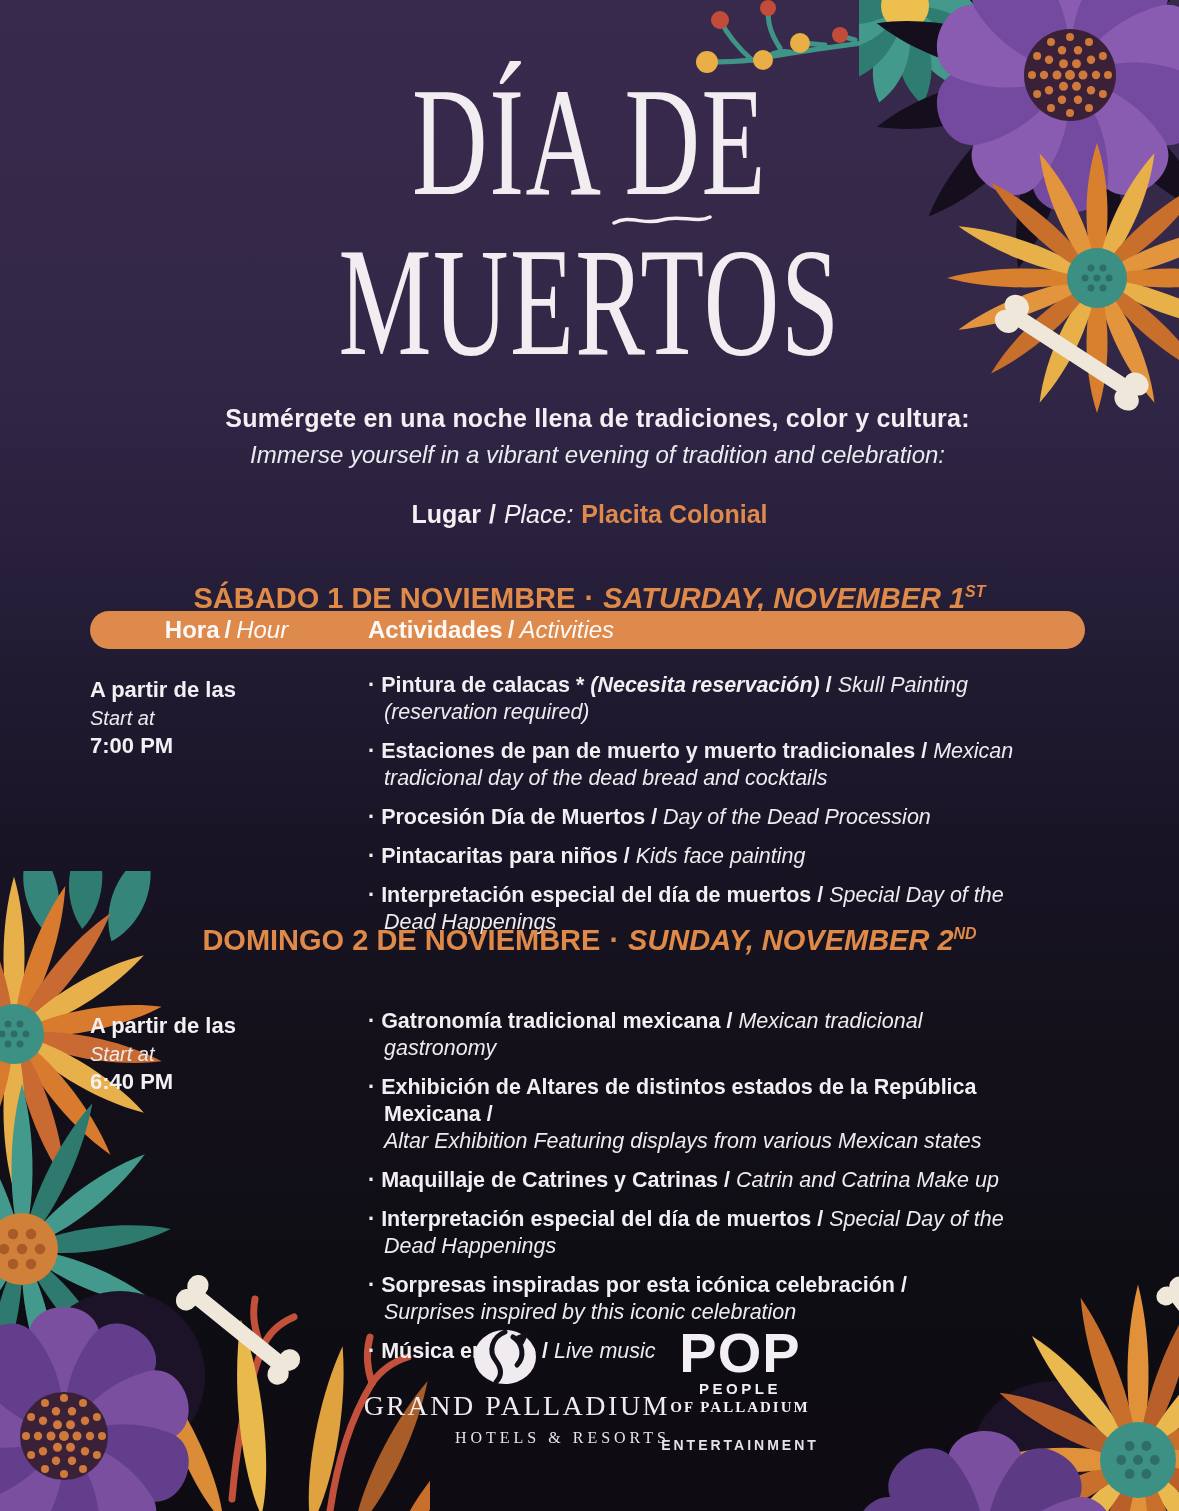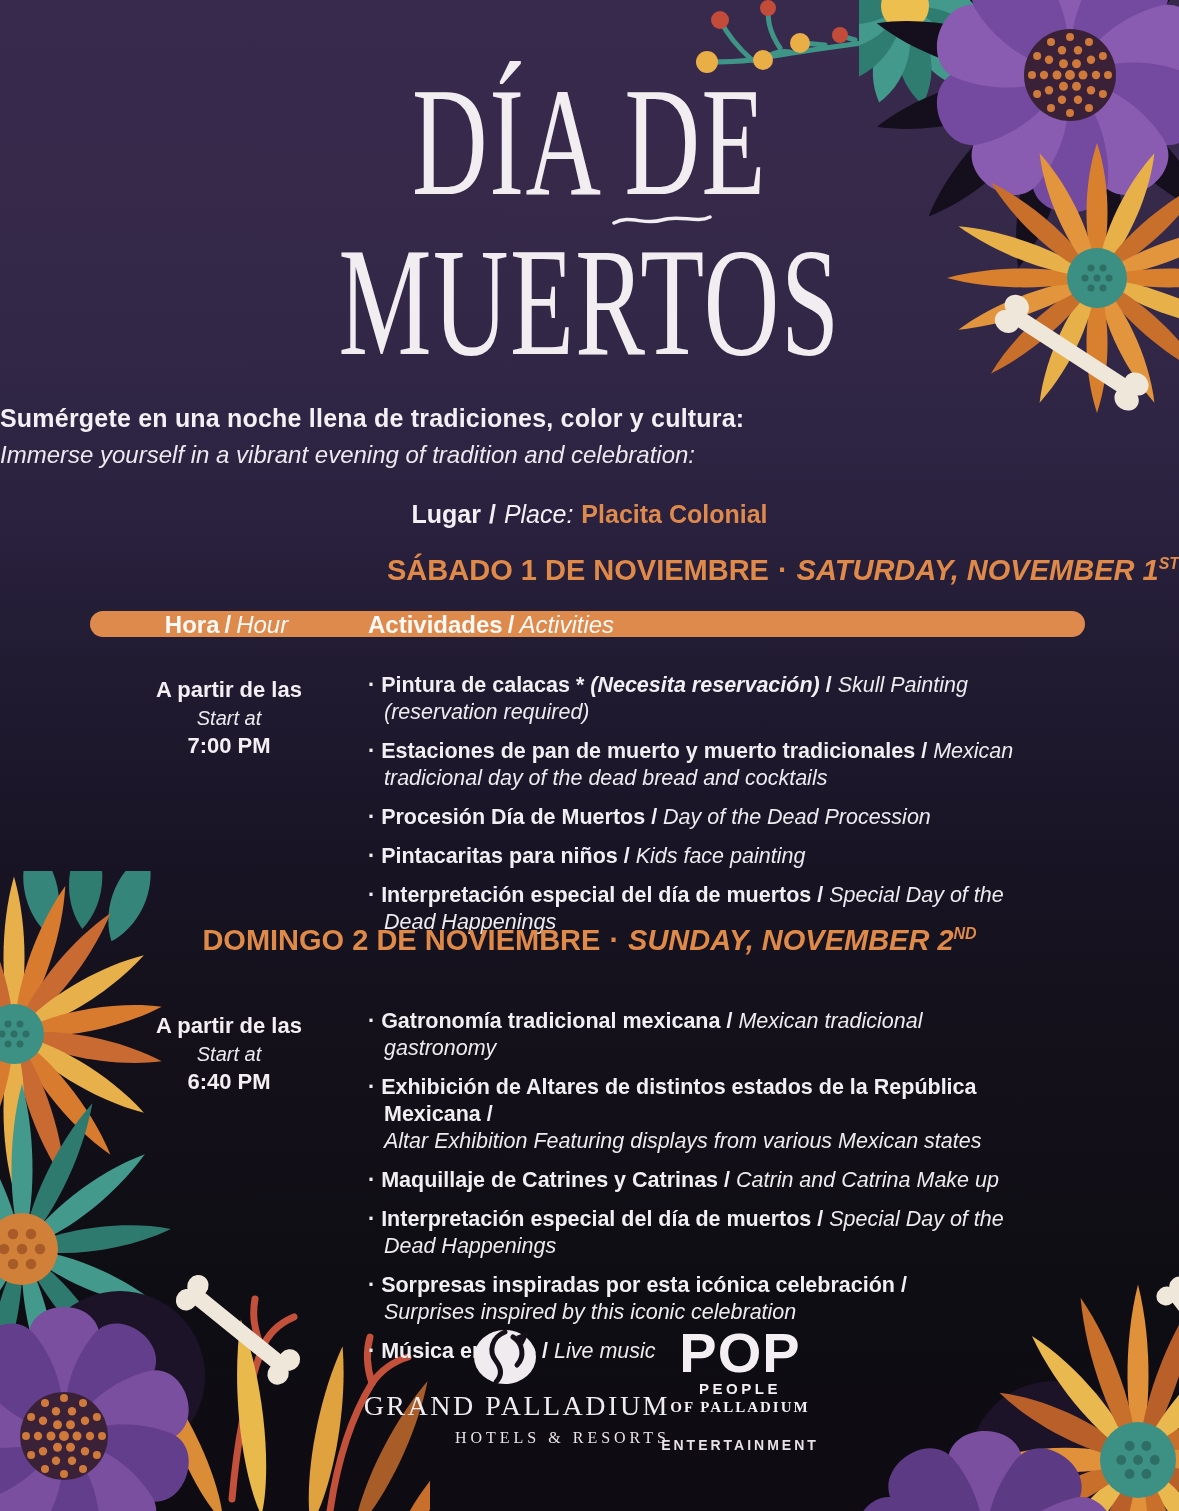--- a/index.html
+++ b/index.html
@@ -13,42 +13,42 @@
   .bi{font-weight:bold;font-style:italic;}
   .orange{color:#df8a4d;}
 
   .title-line{position:absolute;left:0;right:0;text-align:center;font-family:"Liberation Serif",serif;
     color:#f2edf1;font-size:134px;line-height:120px;font-weight:400;letter-spacing:2px;
     transform:scale(0.78,1.16);transform-origin:50% 0;}
   .line1{top:72px;}
   .line2{top:232px;}
   .title-wave{position:absolute;left:612px;top:212px;width:100px;height:16px;}
 
-  .intro{position:absolute;top:404px;left:0;right:0;text-align:left;}
+  .intro{position:absolute;top:404px;left:16px;right:0;text-align:center;}
   .intro-es{font-size:25px;font-weight:bold;letter-spacing:0.2px;}
   .intro-en{font-size:24px;font-style:italic;margin-top:8px;color:#eceaee;}
 
   .place{position:absolute;top:500px;left:0;right:0;text-align:center;font-size:25px;}
   .place span{margin:0 4px;text-align:right;}
 
   .date-header{position:absolute;left:0;right:0;text-align:center;font-size:29px;color:#e08a49;font-weight:bold;}
   .date-header .sep-dot{margin:0 9px;}
   .date-header sup{font-size:0.55em;font-style:italic;vertical-align:super;}
-  .dh1{top:554px;text-align:right;}
+  .dh1{top:582px;}
   .dh2{top:924px;}
 
-  .head-bar{position:absolute;top:611px;left:90px;width:995px;height:26px;background:#df8a4d;border-radius:19px;
+  .head-bar{position:absolute;top:611px;left:90px;width:995px;height:38px;background:#df8a4d;border-radius:19px;
     display:grid;grid-template-columns:278px 1fr;align-items:center;font-size:24px;color:#fdf9f6;}
   .hb-hour{text-align:center;}
   .hb-hour span,.hb-act span{margin-right:5px;}
 
   .schedule{position:absolute;left:90px;width:1010px;display:grid;grid-template-columns:278px 1fr;}
   .s1{top:672px;}
   .s2{top:1008px;}
-  .hour-cell{text-align:center;padding-top:4px;font-size:22px;line-height:28px;}
+  .hour-cell{text-align:left;padding-top:4px;font-size:22px;line-height:28px;}
   .hour-en{font-size:20px;color:#eceaee;}
   .acts{max-width:672px;font-size:21.5px;color:#f2eff2;}
   .activity{padding-left:16px;text-indent:-16px;line-height:27px;margin-bottom:12px;}
   .activity em{font-weight:normal;color:#eeebee;}
 
   .footer{position:absolute;top:1328px;left:0;right:0;height:130px;}
   .gp{position:absolute;left:340px;width:330px;text-align:right;}
   .gp-icon{width:66px;height:58px;margin:0 auto 4px;display:block;}
   .gp-name{font-family:"Liberation Serif",serif;font-size:28px;letter-spacing:2.5px;color:#f0ebee;}
   .gp-tag{font-family:"Liberation Serif",serif;font-size:16px;letter-spacing:4px;margin-top:7px;color:#e9e4e8;}

